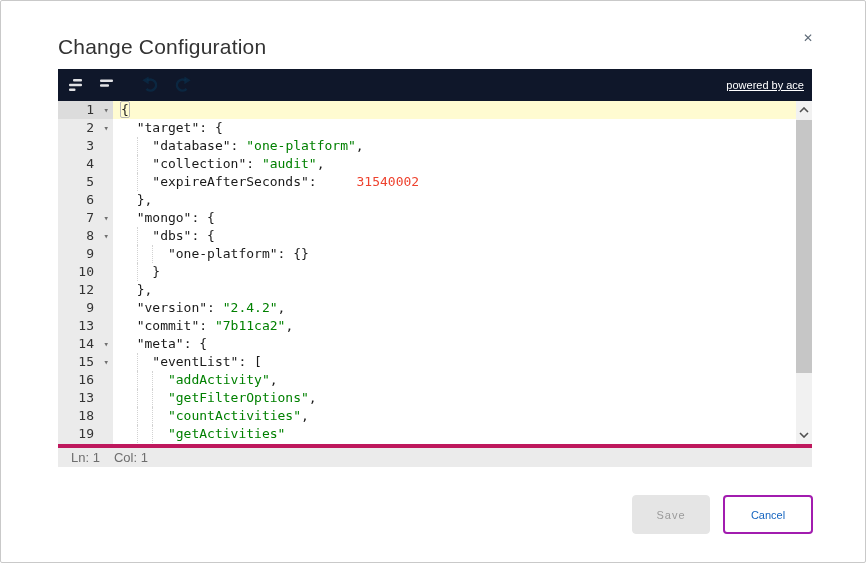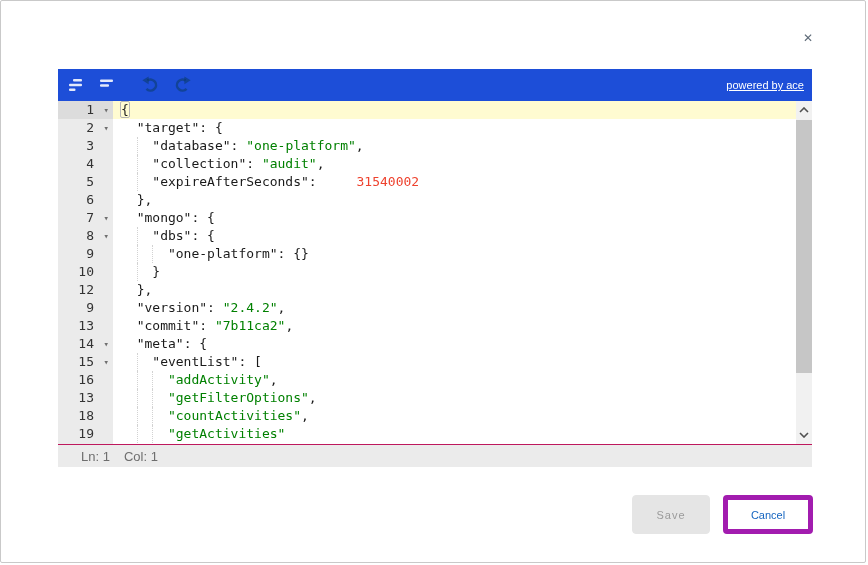--- a/index.html
+++ b/index.html
@@ -5,21 +5,21 @@
   * { box-sizing: border-box; margin: 0; padding: 0; }
   html,body { width: 868px; height: 565px; background: #fff; font-family: "Liberation Sans", sans-serif; }
   .dialog { position: relative; width: 866px; height: 563px; border: 1px solid #c9c9c9; border-radius: 2px; background: #fff; overflow: hidden; }
 
   .title { position: absolute; left: 57px; top: 34px; font-size: 21px; font-weight: 400; color: #333; letter-spacing: .2px; }
   .close { position: absolute; left: 796px; top: 26px; width: 22px; height: 22px; border: none; background: transparent; color: #5f6b78; font-size: 12px; cursor: pointer; font-family: "DejaVu Sans", sans-serif; }
 
   .editor { position: absolute; left: 57px; top: 68px; width: 754px; }
 
   
-  .menubar { position: relative; height: 32px; background: #1d4ed8; display: flex; align-items: center; padding: 0 8px 0 6px; }
+  .menubar { position: relative; height: 32px; background: #0f172a; display: flex; align-items: center; padding: 0 8px 0 6px; }
   .mbtn { width: 26px; height: 26px; border: none; background: transparent; display: flex; align-items: center; justify-content: center; cursor: pointer; padding: 0; margin-right: 5px; }
   .mbtn.undo { margin-left: 12px; }
   .mbtn svg { display: block; }
   .arrowbtn { color: rgba(8, 56, 88, .5); }
   .redo svg { transform: scaleX(-1); }
   .ace-link { margin-left: auto; color: #fff; font-size: 11px; text-decoration: underline; cursor: pointer; }
 
   
   .content { position: relative; height: 343px; background: #fff; overflow: hidden; }
   .gutter { position: absolute; left: 0; top: 0; width: 55px; height: 100%; background: #ebebeb; font: 13px/18px "DejaVu Sans Mono", monospace; color: #333; }
@@ -37,33 +37,34 @@
   .tk-bracket { color: #1a1a1a; border: 1px solid #b5b5b5; border-radius: 2px; margin-left: -1px; }
 
   
   .vscroll { position: absolute; right: 0; top: 0; width: 16px; height: 100%; background: #f1f1f1; }
   .sarrow { position: absolute; left: 0; width: 16px; height: 16px; display: flex; align-items: center; justify-content: center; cursor: pointer; }
   .sarrow.up { top: 1px; }
   .sarrow.down { bottom: 1px; }
   .sthumb { position: absolute; left: 0; top: 19px; width: 16px; height: 253px; background: #c6c6c6; cursor: pointer; }
 
   
-  .statusbar { height: 23px; background: #ebebeb; border-top: 1px solid #be185d; display: flex; align-items: center; padding-left: 23px; font-size: 13px; color: #6e6e6e; }
+  .statusbar { height: 23px; background: #ebebeb; border-top: 4px solid #be185d; display: flex; align-items: center; padding-left: 13px; font-size: 13px; color: #6e6e6e; }
   .statusbar span { margin-right: 14px; }
 
   
   .btn { position: absolute; top: 494px; height: 39px; border-radius: 4px; font-size: 11px; font-family: "Liberation Sans", sans-serif; cursor: pointer; }
   .btn.save { left: 631px; width: 78px; background: #e5e5e5; border: 1px solid #e5e5e5; color: #9b9b9b; letter-spacing: 1px; }
-  .btn.cancel { left: 722px; width: 90px; background: #fff; border: 5px solid #a21caf; color: #1565c0; }
+  .btn.cancel { left: 722px; width: 90px; background: #fff; border: 2px solid #a21caf; color: #1565c0; }
 </style>
 </head>
 <body>
 
 <div class="dialog">
 
+  <div class="title">Change Configuration</div>
   <button class="close">✕</button>
 
   <div class="editor">
 
     <div class="menubar">
       <button class="mbtn">
         <span>
           <svg width="20" height="20" viewBox="0 0 20 20" fill="rgba(255,255,255,.88)">
             <rect x="6" y="4" width="9" height="2.6" rx="1"></rect>
             <rect x="2" y="8.7" width="13" height="2.6" rx="1"></rect>

